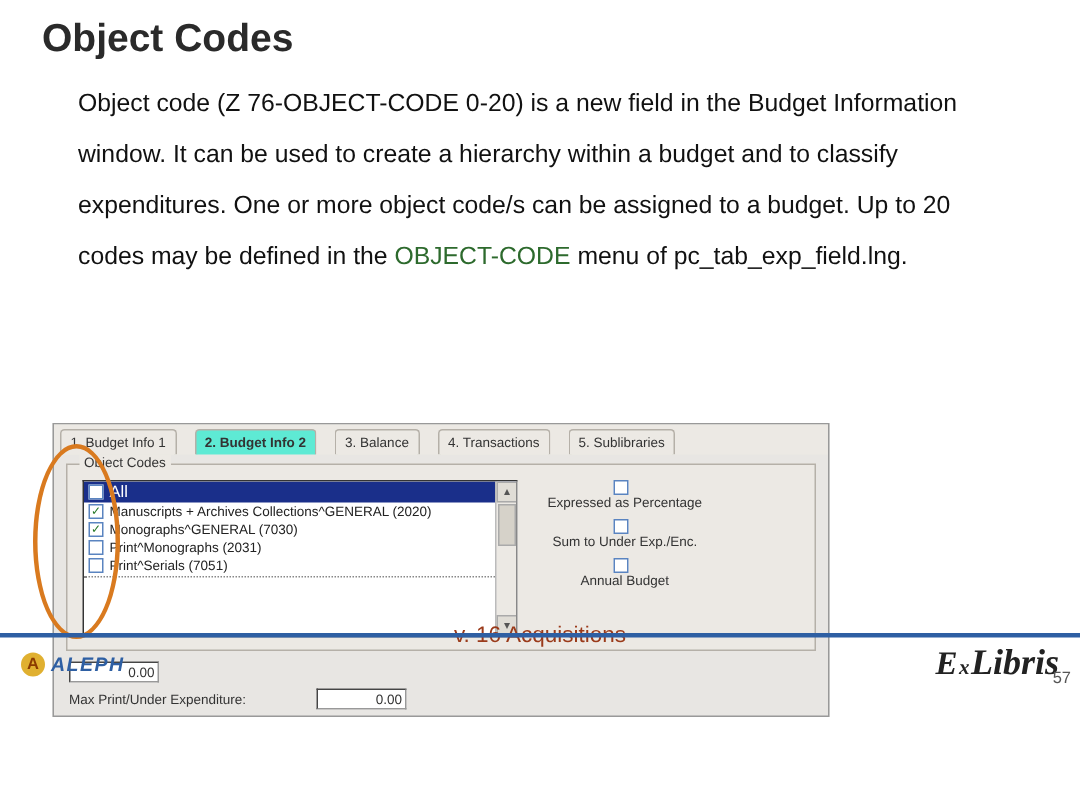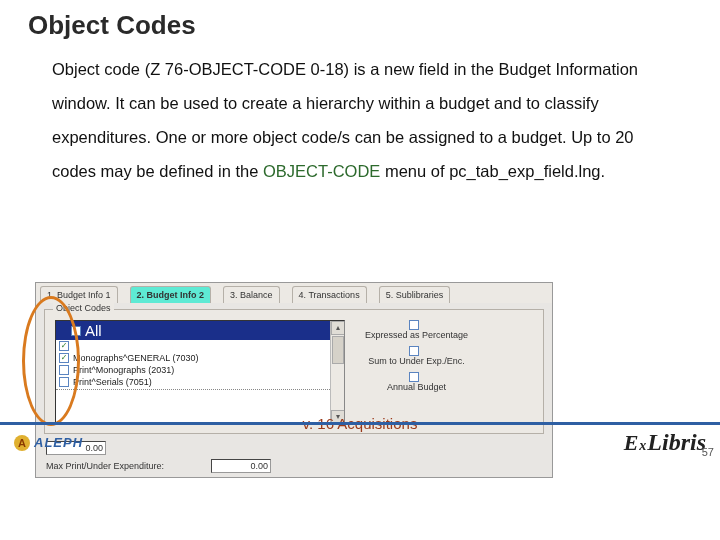--- a/index.html
+++ b/index.html
@@ -8,21 +8,21 @@
   .title { position: absolute; left: 28px; top: 10px; font-size: 26px; font-weight: bold; color: #2a2a2a; }
   .body-text { position: absolute; left: 52px; top: 52px; width: 610px; font-size: 16.5px; line-height: 34px; color: #111; }
   .body-text .hl { color: #2d6a2d; }
   .shot { position: absolute; left: 35px; top: 282px; width: 518px; height: 196px; background: #e8e6e3; border: 1px solid #999; font-family: Tahoma, Arial, sans-serif; }
   .tabs { display: flex; background: #ece9e4; padding: 3px 4px 0 4px; gap: 12px; }
   .tab { font-size: 9px; padding: 3px 6px; background: #ece9e4; border: 1px solid #b5b0a8; border-bottom: none; border-radius: 3px 3px 0 0; color: #333; white-space: nowrap; }
   .tab.active { background: #5eead4; font-weight: bold; }
   .group { position: absolute; left: 8px; top: 26px; right: 8px; height: 125px; border: 1px solid #b5b0a8; background: #ece9e4; }
   .group-label { position: absolute; left: 8px; top: -7px; background: #ece9e4; padding: 0 3px; font-size: 9px; color: #333; }
   .listbox { position: absolute; left: 10px; top: 10px; width: 290px; height: 105px; border: 1px inset #888; background: #fff; overflow: hidden; }
-  .listbox .sel { background: #1a2f8a; color: #fff; font-size: 15px; padding: 1px 15px; display: flex; align-items: center; }
+  .listbox .sel { background: #1a2f8a; color: #fff; font-size: 11px; padding: 1px 3px; display: flex; align-items: center; }
   .listbox .opt { font-size: 9px; padding: 1px 3px; display: flex; align-items: center; color: #222; }
   .listbox .sep { height: 0; border-bottom: 1px dotted #888; margin: 1px 0; }
   .chk { width: 10px; height: 10px; border: 1px solid #5a84c0; background: #fff; margin-right: 4px; display: inline-flex; align-items: center; justify-content: center; font-size: 8px; line-height: 1; color: #2a7a2a; }
   .chk.checked::before { content: "✓"; }
   .scroll { position: absolute; right: 0; top: 0; bottom: 0; width: 14px; background: #ece9e4; border-left: 1px solid #bbb; }
   .scroll .btn { position: absolute; left: 0; width: 14px; height: 14px; background: #e0ddd6; border: 1px solid #aaa; font-size: 8px; text-align: center; line-height: 12px; color: #555; }
   .scroll .up { top: 0; }
   .scroll .down { bottom: 0; }
   .scroll .thumb { position: absolute; left: 1px; top: 15px; width: 12px; height: 28px; background: #d6d2c9; border: 1px solid #aaa; }
   .rcol { position: absolute; left: 320px; top: 10px; }
@@ -43,21 +43,21 @@
   .logo-right .rest { font-size: 24px; font-style: italic; }
   .pagen { position: absolute; right: 6px; bottom: 2px; font-size: 11px; color: #555; }
 </style>
 </head>
 <body>
 
 <div class="slide">
   <div class="title">Object Codes</div>
 
   <div class="body-text">
-    <span>Object code (</span><span>Z 76-OBJECT-CODE 0-18</span><span>) is a new field in the Budget Information window. It can be used to create a hierarchy within a budget and to classify expenditures. One or more object code/s can be assigned to a budget. Up to 20 codes may be defined in the </span><span class="hl">OBJECT-CODE</span><span> menu of  pc_tab_exp_field.lng.</span>
+    <span>Object code (</span><span>Z 76-OBJECT-CODE 0-20</span><span>) is a new field in the Budget Information window. It can be used to create a hierarchy within a budget and to classify expenditures. One or more object code/s can be assigned to a budget. Up to 20 codes may be defined in the </span><span class="hl">OBJECT-CODE</span><span> menu of  pc_tab_exp_field.lng.</span>
   </div>
 
   <div class="shot">
     <div class="tabs">
       <div class="tab">1. Budget Info 1</div>
       <div class="tab active">2. Budget Info 2</div>
       <div class="tab">3. Balance</div>
       <div class="tab">4. Transactions</div>
       <div class="tab">5. Sublibraries</div>
     </div>
@@ -65,20 +65,21 @@
     <div class="group">
       <div class="group-label">Object Codes</div>
 
       <div class="listbox">
         <div class="sel">
           <span class="chk"></span>
           <span>All</span>
         </div>
         <div class="opt">
           <span class="chk checked"></span>
+          <span>Manuscripts + Archives Collections^GENERAL (2020)</span>
         </div>
         <div class="opt">
           <span class="chk checked"></span>
           <span>Monographs^GENERAL (7030)</span>
         </div>
         <div class="opt">
           <span class="chk"></span>
           <span>Print^Monographs (2031)</span>
         </div>
         <div class="opt">

